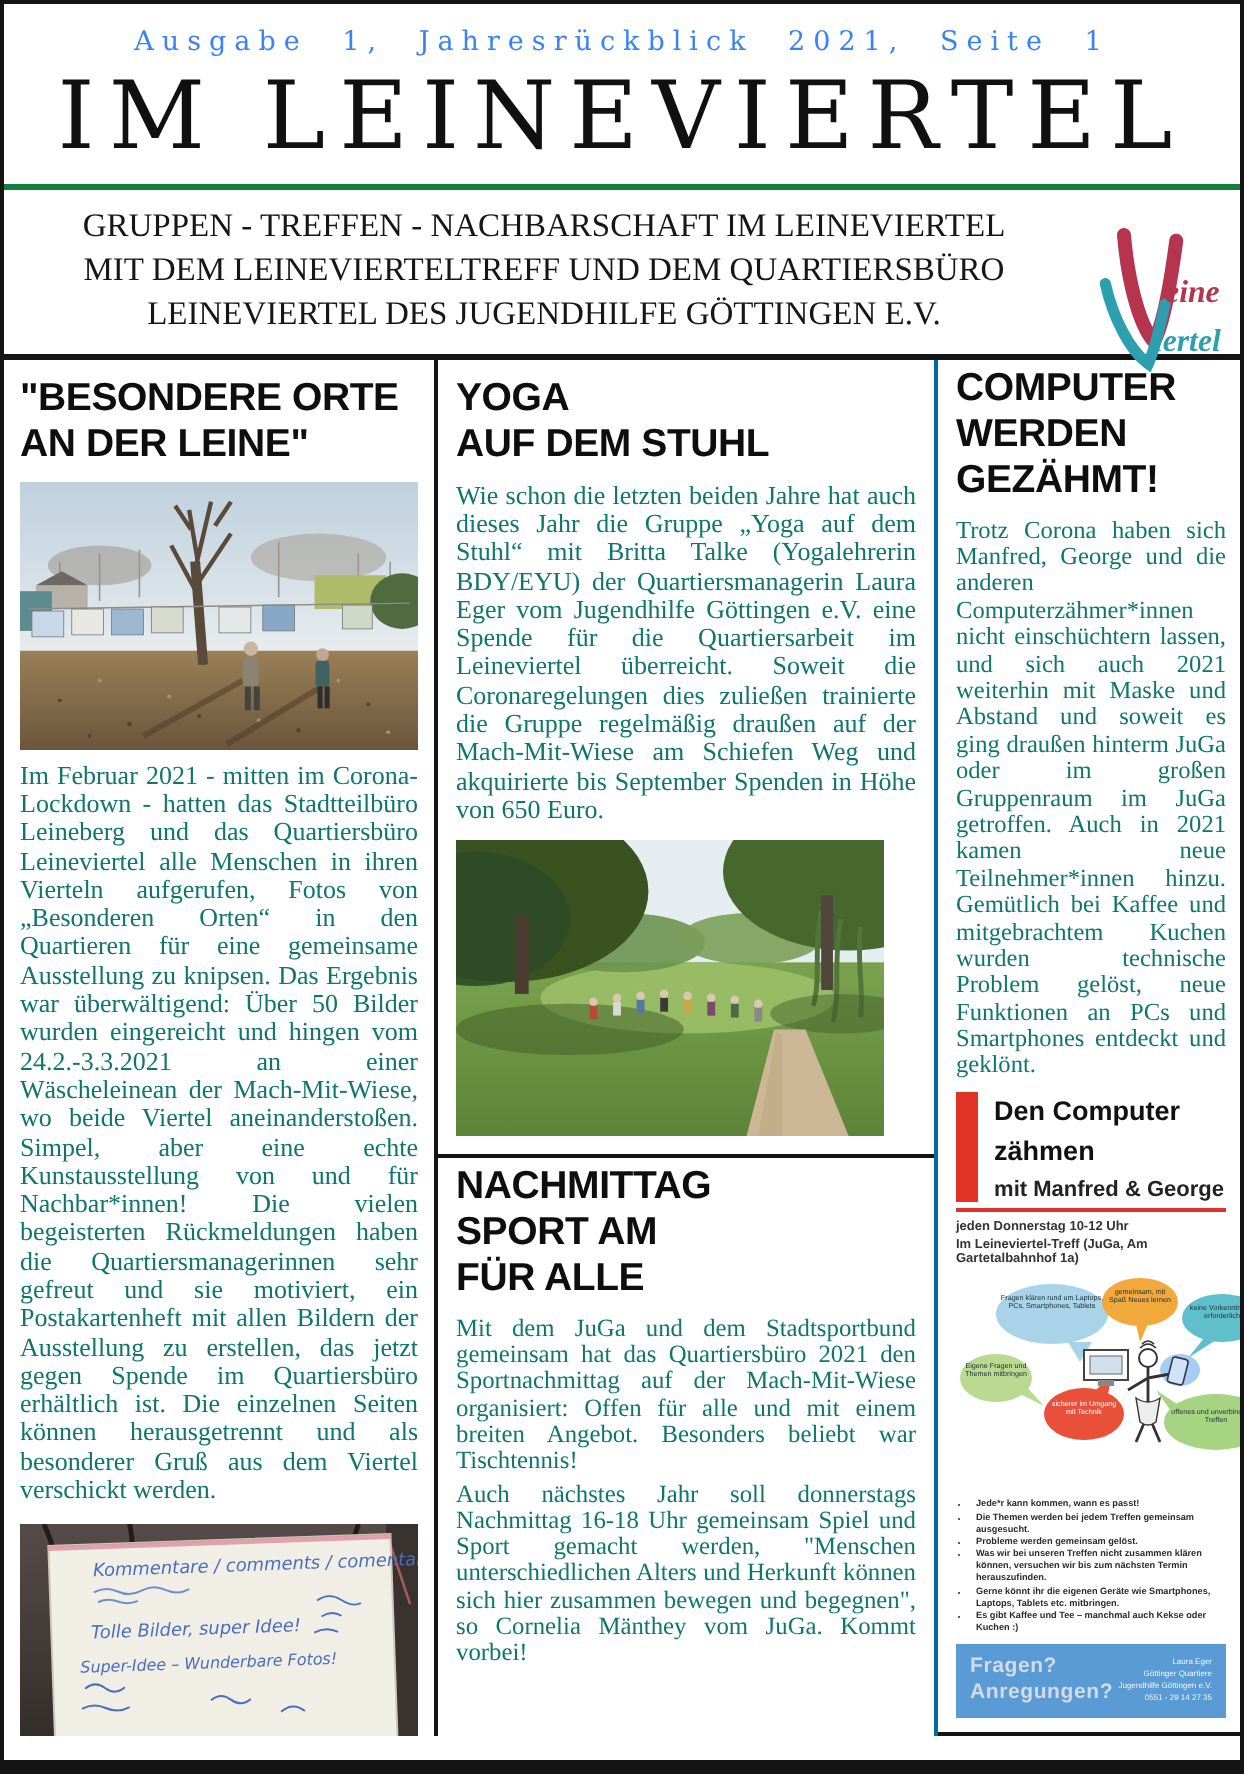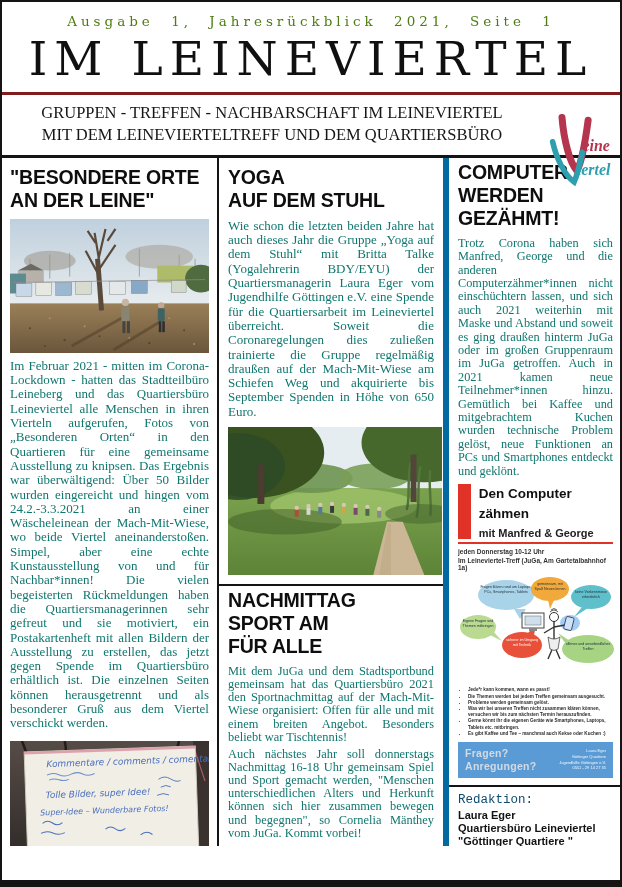--- a/index.html
+++ b/index.html
@@ -4,33 +4,33 @@
 <style>
   * { margin:0; padding:0; box-sizing:border-box; }
   html,body { background:#888; }
   .page {
     width:622px; height:887px; margin:0 auto; background:#fff; position:relative;
     border:2px solid #141414; border-bottom:7px solid #141414; overflow:hidden;
     font-family:"Liberation Serif", serif; color:#1d1d1d;
   }
   
   .meta-line { text-align:center; font-family:"DejaVu Serif", serif; font-size:13.5px;
-    letter-spacing:4px; word-spacing:9px; padding-top:11px; color:#4d7c0f; }
+    letter-spacing:4px; word-spacing:9px; padding-top:11px; color:#3b82f6; }
   .nl-title { text-align:center; font-family:"DejaVu Serif", serif; font-weight:400;
     font-size:47px; letter-spacing:7px; line-height:1.05; margin:5px 0 9px; color:#101010; }
-  .subtitle-box { border-top:3px solid #7f1d1d; border-bottom:3px solid #141414;
+  .subtitle-box { border-top:3px solid #15803d; border-bottom:3px solid #141414;
     padding:7px 86px 9px 8px; position:relative; text-align:center;
     font-size:16.5px; line-height:1.32; color:#161616; }
   .subtitle-box .sub-line { white-space:nowrap; }
   .logo-wrap { position:absolute; right:2px; top:18px; width:84px; height:80px; z-index:3; }
   
   .columns { display:flex; height:688px; }
   .col { overflow:hidden; }
   .col-left  { width:215px; padding:5px 8px 0 8px; }
-  .col-mid   { width:232px; padding:5px 9px 0 9px; border-left:2px solid #141414; border-right:6px solid #0369a1; }
+  .col-mid   { width:252px; padding:5px 9px 0 9px; border-left:2px solid #141414; border-right:2px solid #0369a1; }
   .col-right { flex:1; padding:0 7px 0 9px; }
   h2.art { font-family:"Liberation Sans", sans-serif; font-weight:800; font-size:19.5px;
     line-height:1.18; margin:3px 0 7px; color:#0e0e0e; letter-spacing:-0.2px; }
   h2.art span { display:block; }
   p.body { font-size:13px; line-height:1.1; text-align:justify; hyphens:auto;
     -webkit-hyphens:auto; margin:6px 0; color:#0f766e; }
   p.body.small { font-size:12.4px; line-height:1.06; margin:4px 0 0; }
   .photo { line-height:0; }
   .photo svg { display:block; }
   .divider { border:none; border-top:2px solid #141414; margin:9px -9px 2px; }
@@ -62,20 +62,21 @@
 <body>
 
 <div class="page">
 
   <header>
     <div class="meta-line">Ausgabe 1, Jahresrückblick 2021, Seite 1</div>
     <h1 class="nl-title">IM LEINEVIERTEL</h1>
     <div class="subtitle-box">
       <div class="sub-line">GRUPPEN - TREFFEN - NACHBARSCHAFT IM LEINEVIERTEL</div>
       <div class="sub-line">MIT DEM LEINEVIERTELTREFF UND DEM QUARTIERSBÜRO</div>
+      <div class="sub-line">LEINEVIERTEL DES JUGENDHILFE GÖTTINGEN E.V.</div>
       <div class="logo-wrap">
         <svg viewBox="0 0 90 84" width="84" height="80">
           <path d="M30 4 C32 28, 38 52, 46 61 C52 51, 56 22, 58 7" stroke="#b5354f" stroke-width="7.5" fill="none" stroke-linecap="round"></path>
           <path d="M20 30 C24 48, 33 66, 43 73 C47 64, 50 50, 52 41" stroke="#2e9fae" stroke-width="6" fill="none" stroke-linecap="round"></path>
           <text x="52" y="40" fill="#b5354f" font-style="italic" font-weight="700" font-size="17" font-family="Liberation Serif, serif">eine</text>
           <text x="46" y="66" fill="#2e9fae" font-style="italic" font-weight="700" font-size="17" font-family="Liberation Serif, serif">iertel</text>
         </svg>
       </div>
     </div>
   </header>

